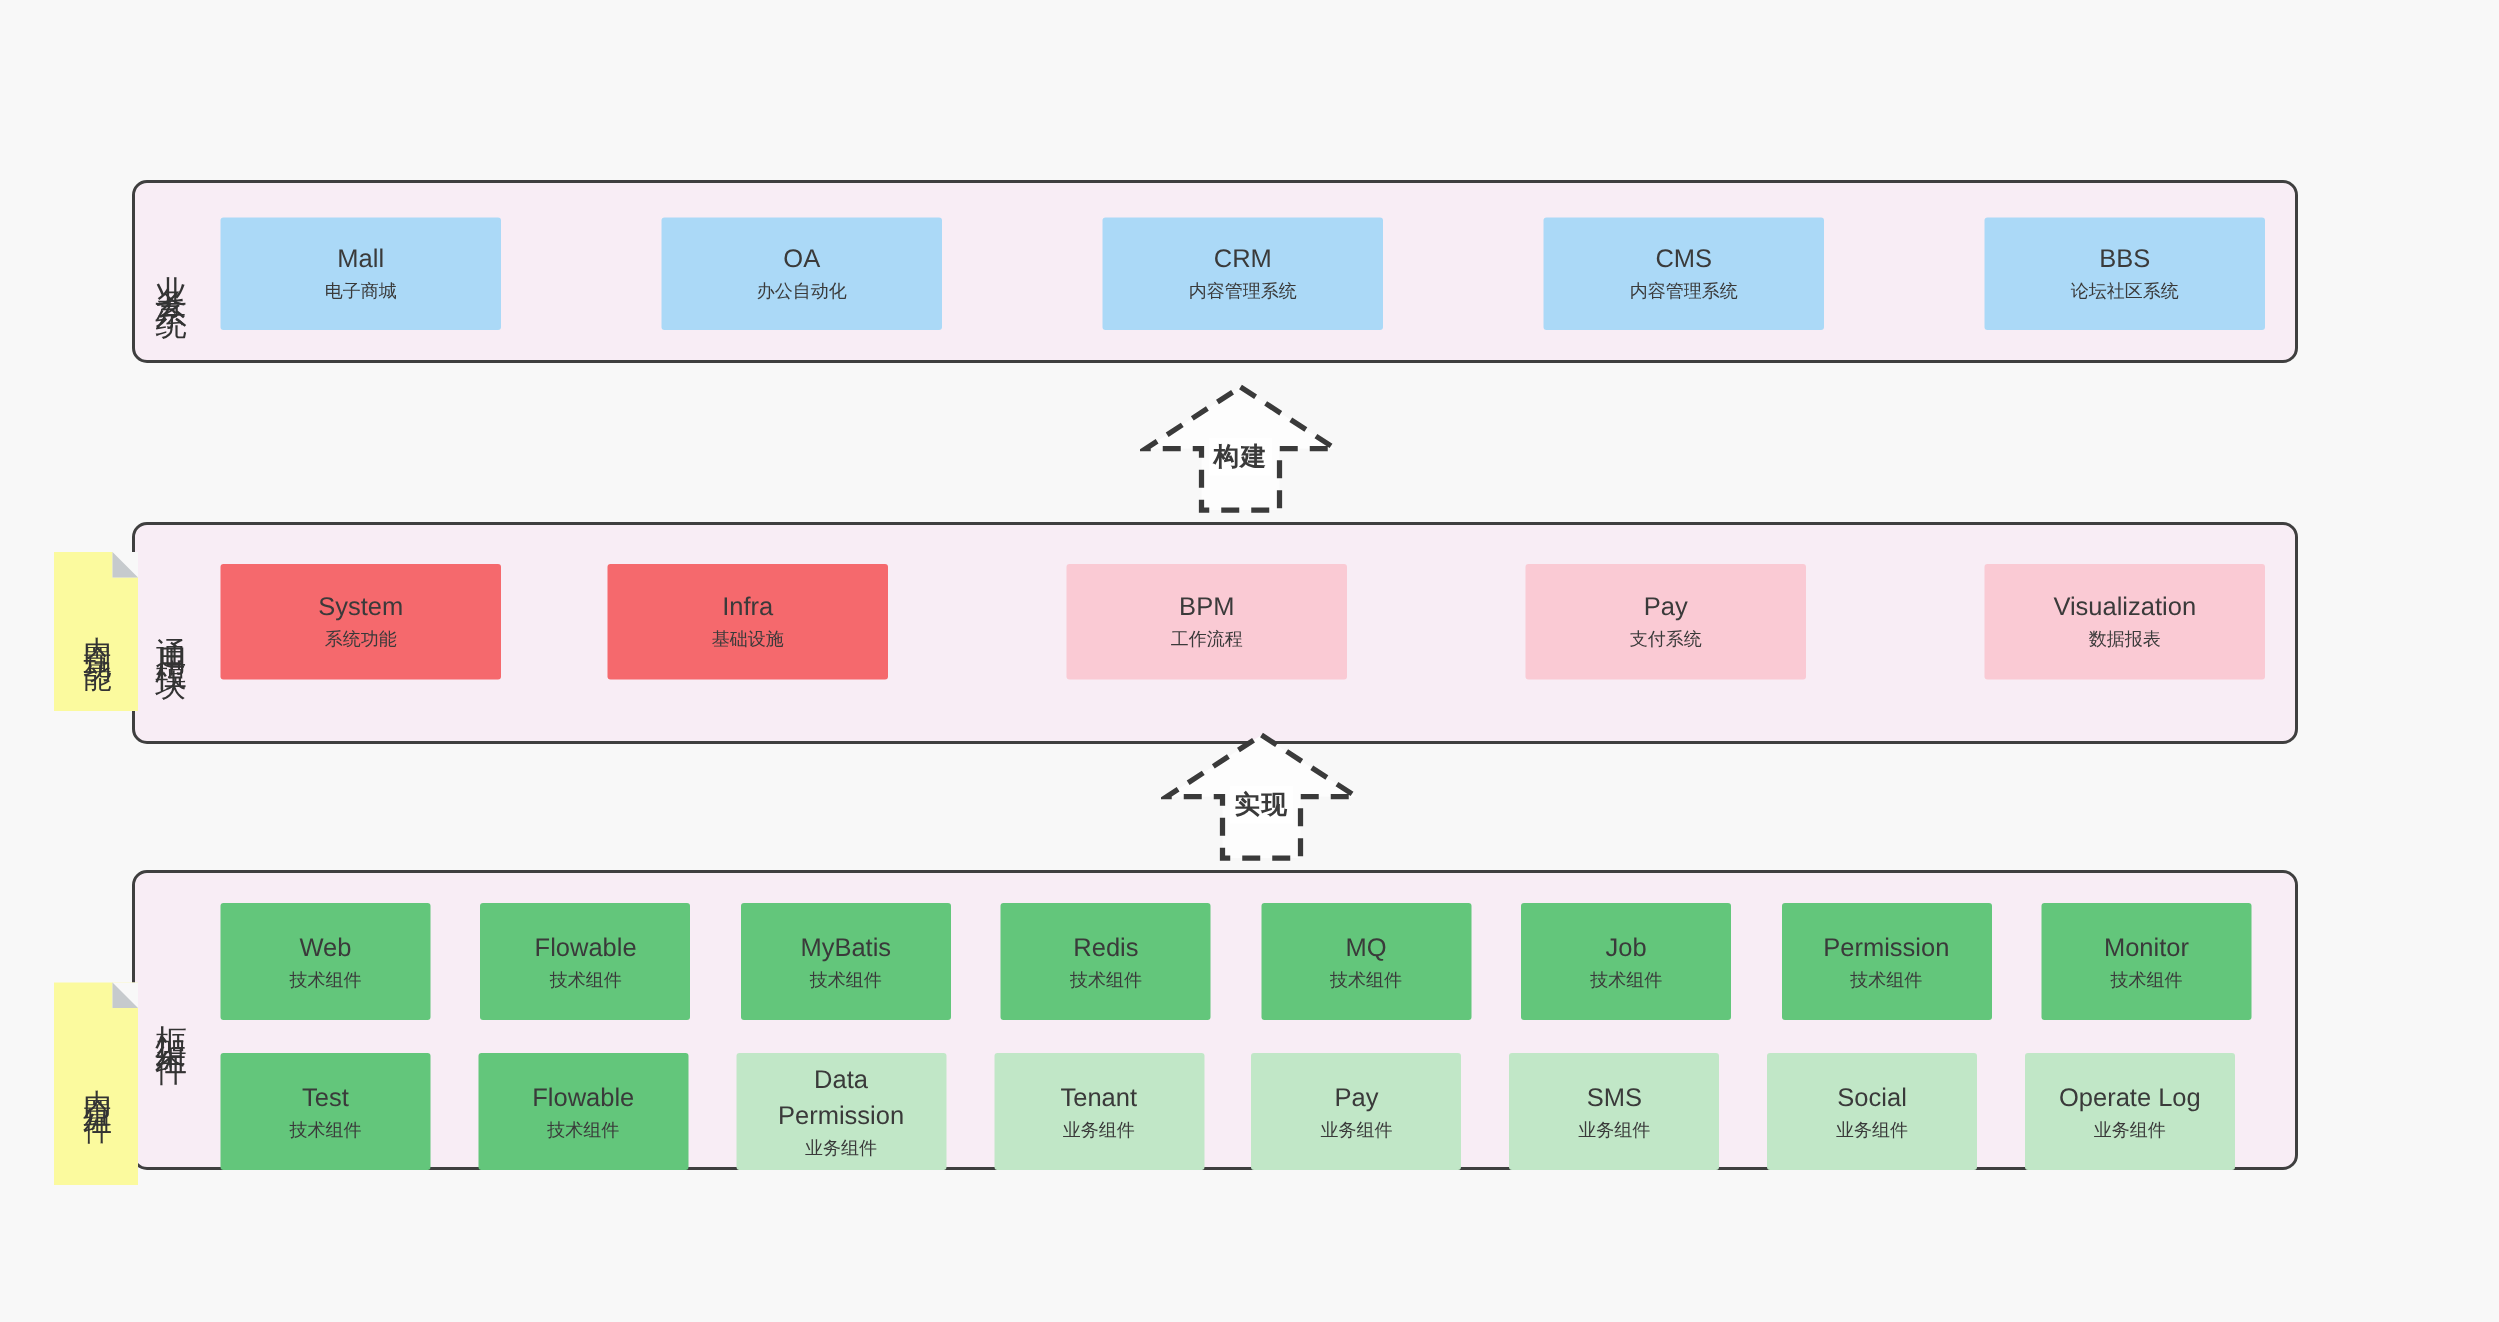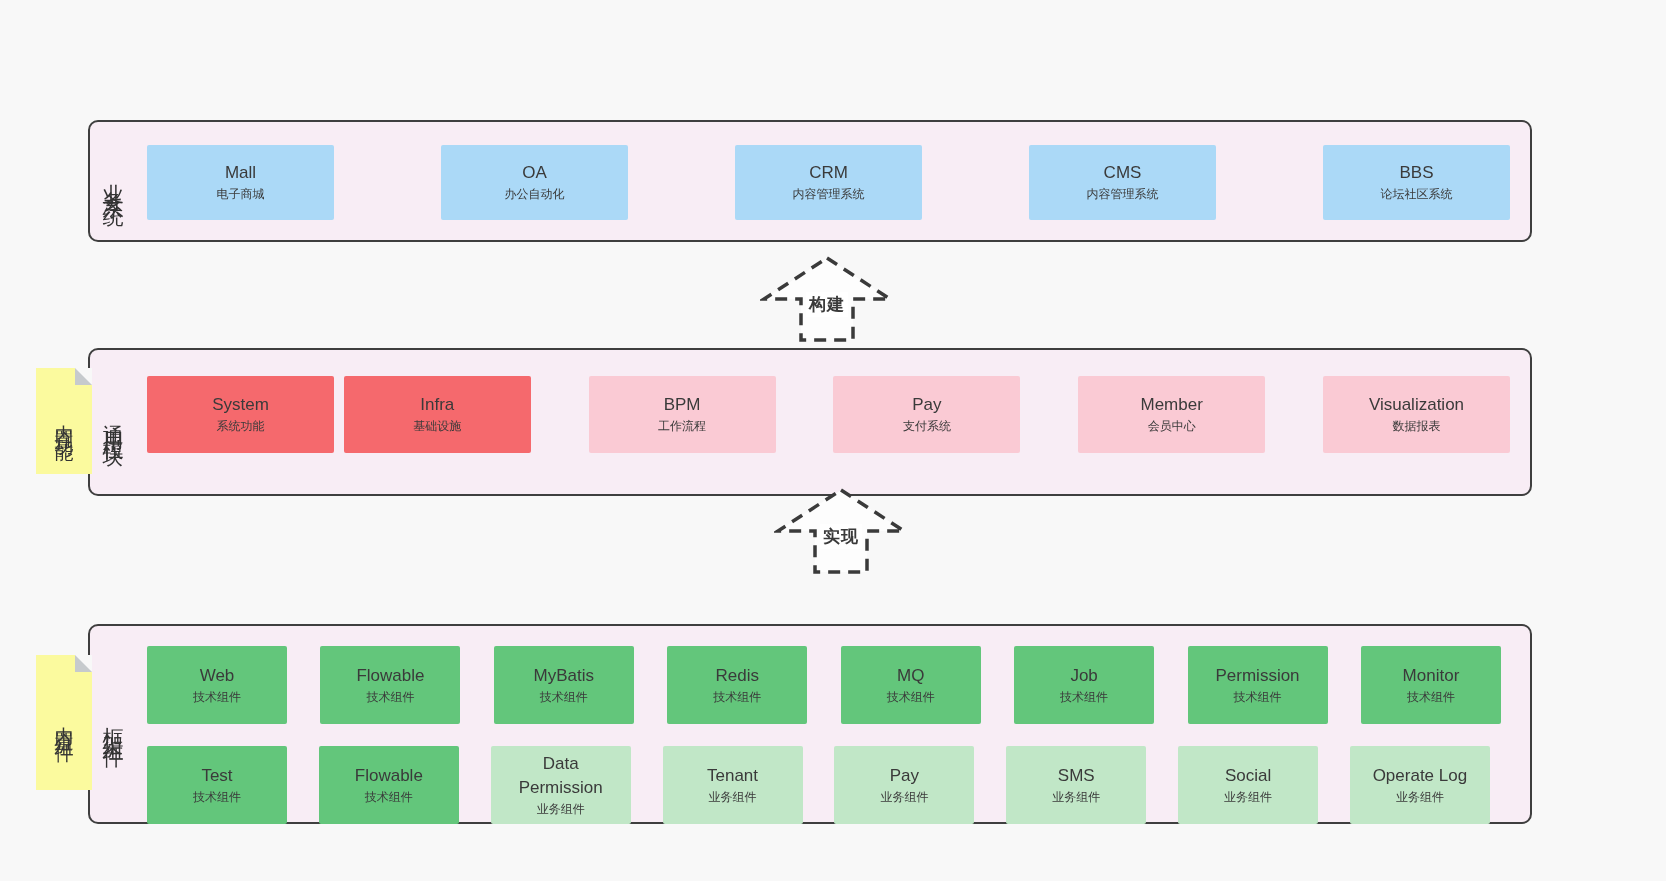--- a/index.html
+++ b/index.html
@@ -10,21 +10,21 @@
     color:#3a3a3a;
   }
   
   .band {
     position:absolute; left:88px; width:1444px;
     background:#f8edf5; border:2px solid #3f3f3f; border-radius:10px;
     box-sizing:border-box;
   }
   .band1 { top:120px; height:122px; }
   .band2 { top:348px; height:148px; }
-  .band3 { top:580px; height:200px;margin-top:44px; }
+  .band3 { top:580px; height:200px; }
   .band-label {
     position:absolute; left:6px; top:0; bottom:0; width:34px;
     display:flex; align-items:center; justify-content:center;
   }
   .vtext {
     writing-mode:vertical-rl; text-orientation:upright;
     letter-spacing:7px; font-size:21px; color:#333;
   }
   .band-row {
     position:absolute; left:57px; right:20px;
@@ -130,24 +130,20 @@
       </div>
       <div class="box" data-type="pink">
         <span class="en">BPM</span>
         <span class="zh">工作流程</span>
       </div>
       <div class="box" data-type="pink">
         <span class="en">Pay</span>
         <span class="zh">支付系统</span>
       </div>
       <div class="box" data-type="pink">
-        <span class="en">Member</span>
-        <span class="zh">会员中心</span>
-      </div>
-      <div class="box" data-type="pink">
         <span class="en">Visualization</span>
         <span class="zh">数据报表</span>
       </div>
     </div>
   </section>
   <div class="note note1">
     <span class="fold"></span>
     <span class="vtext note-text">内置功能</span>
   </div>
 

